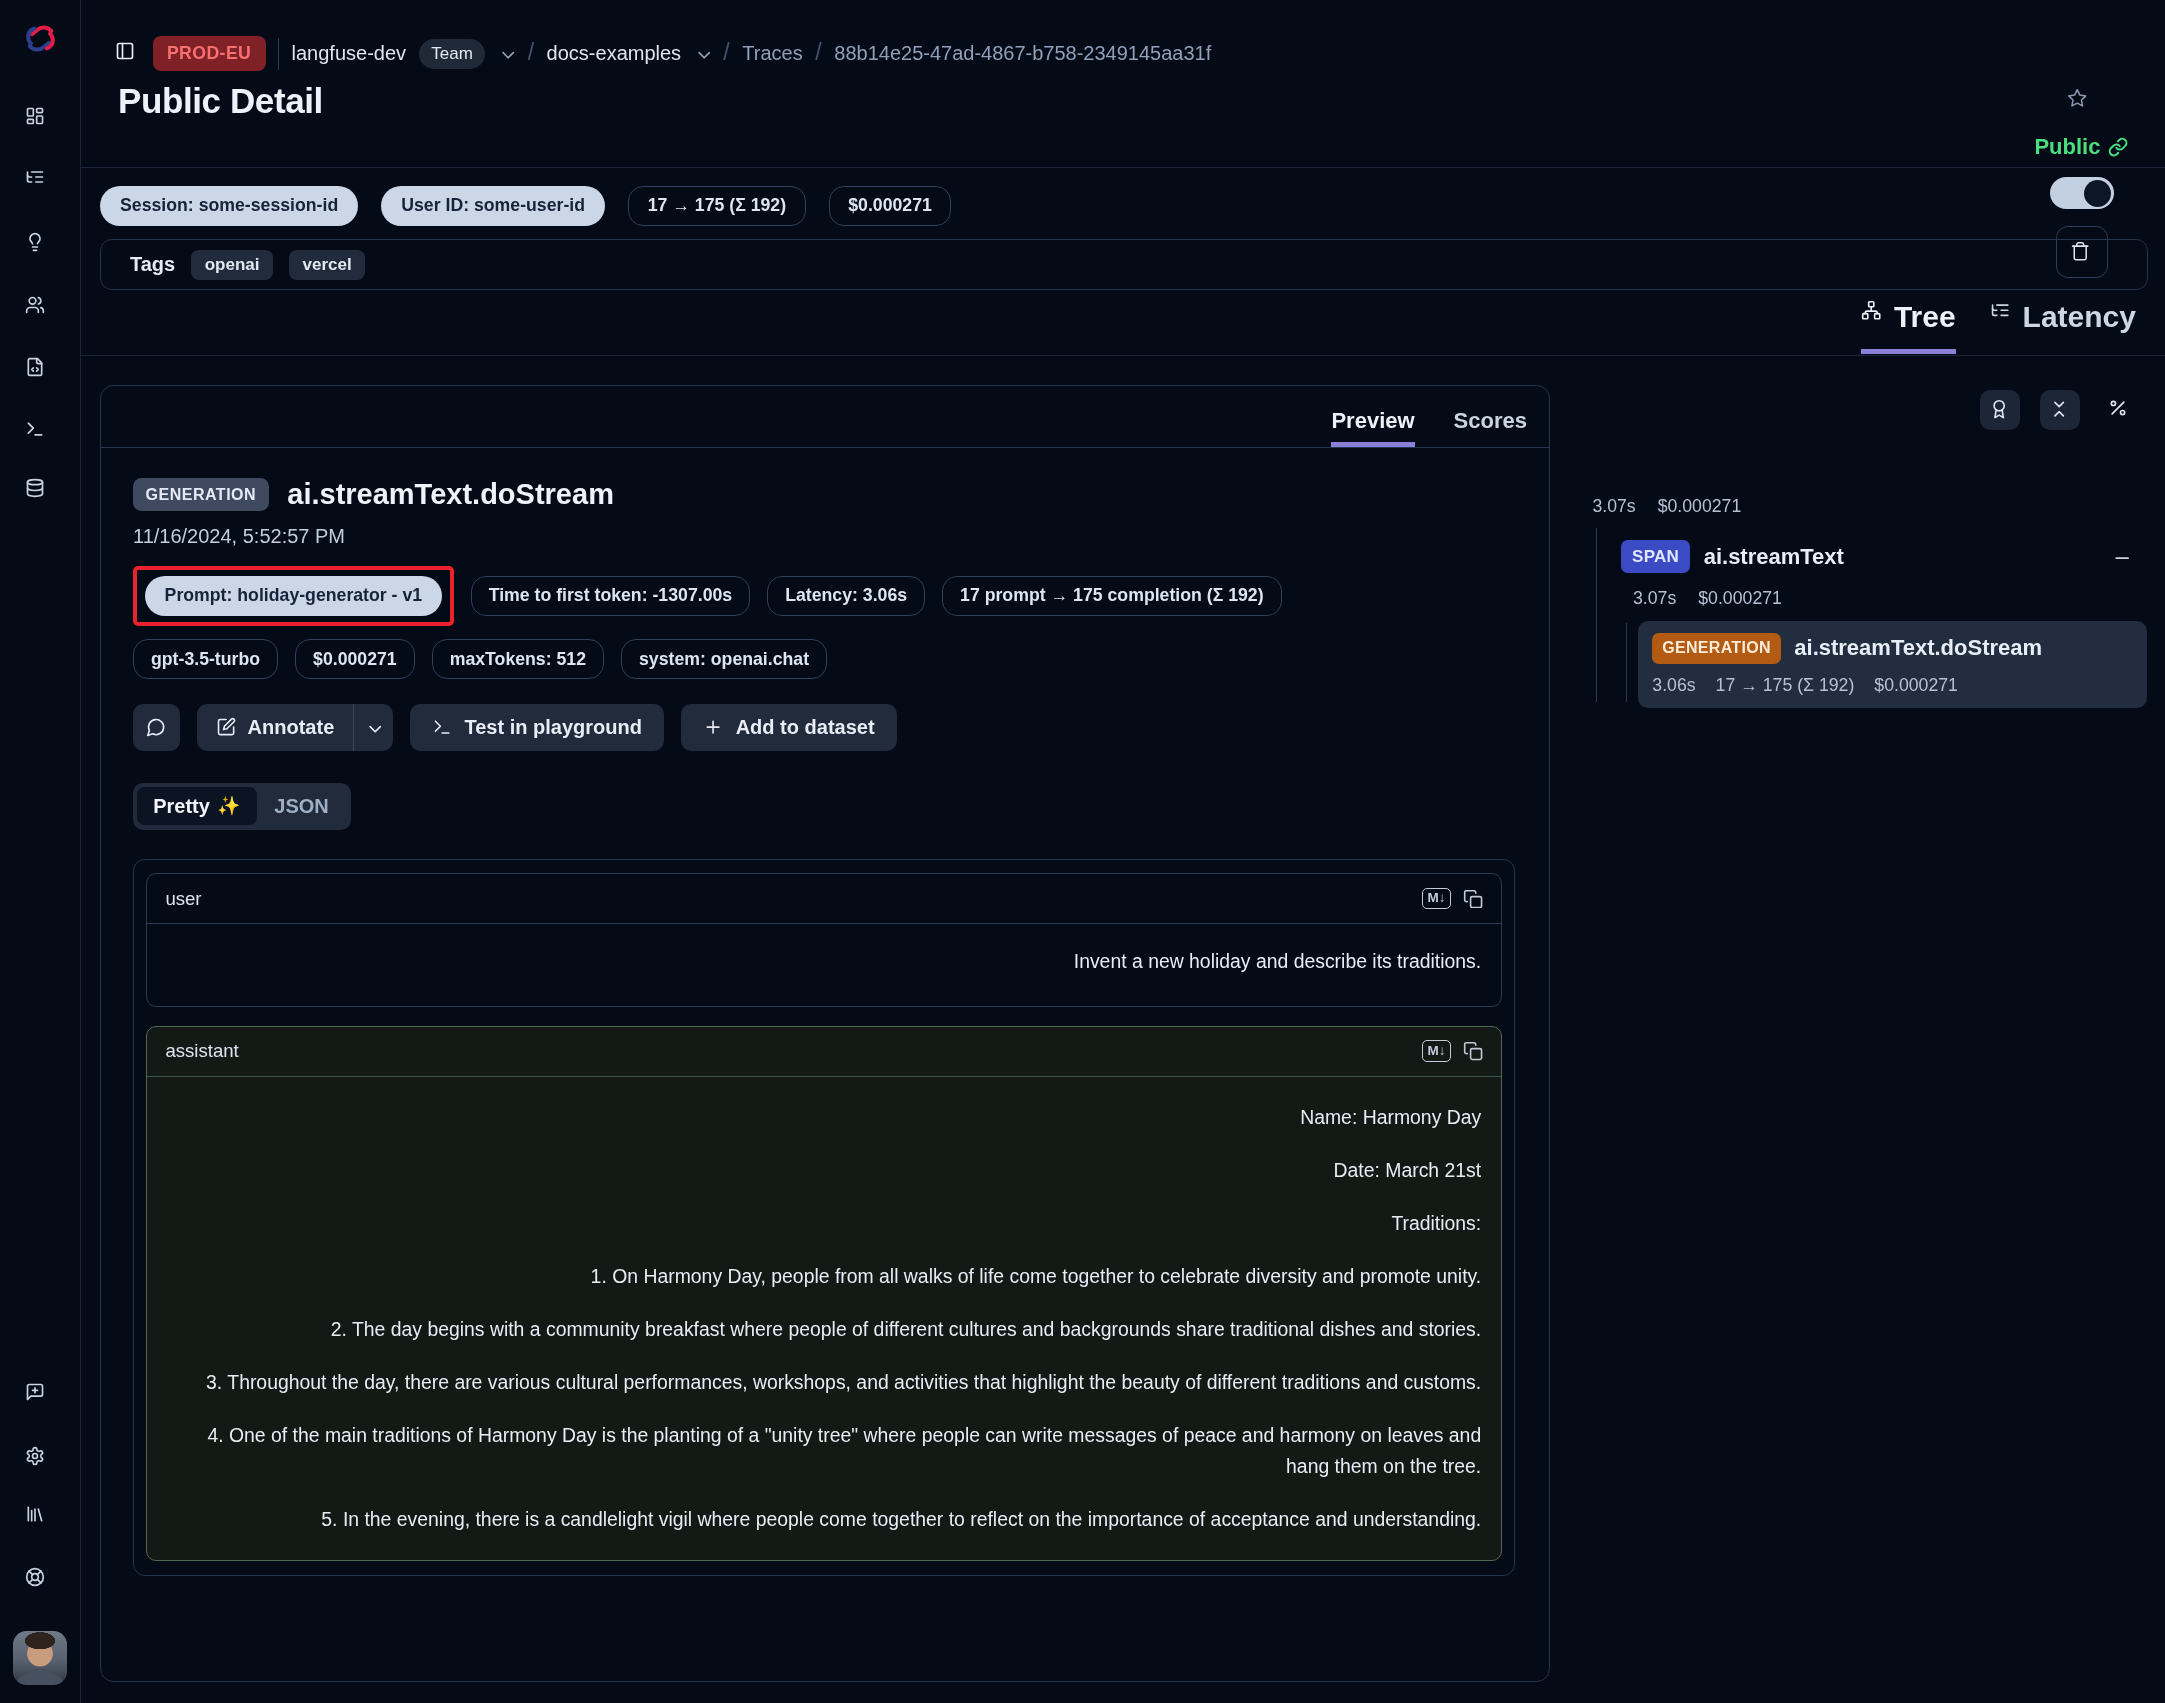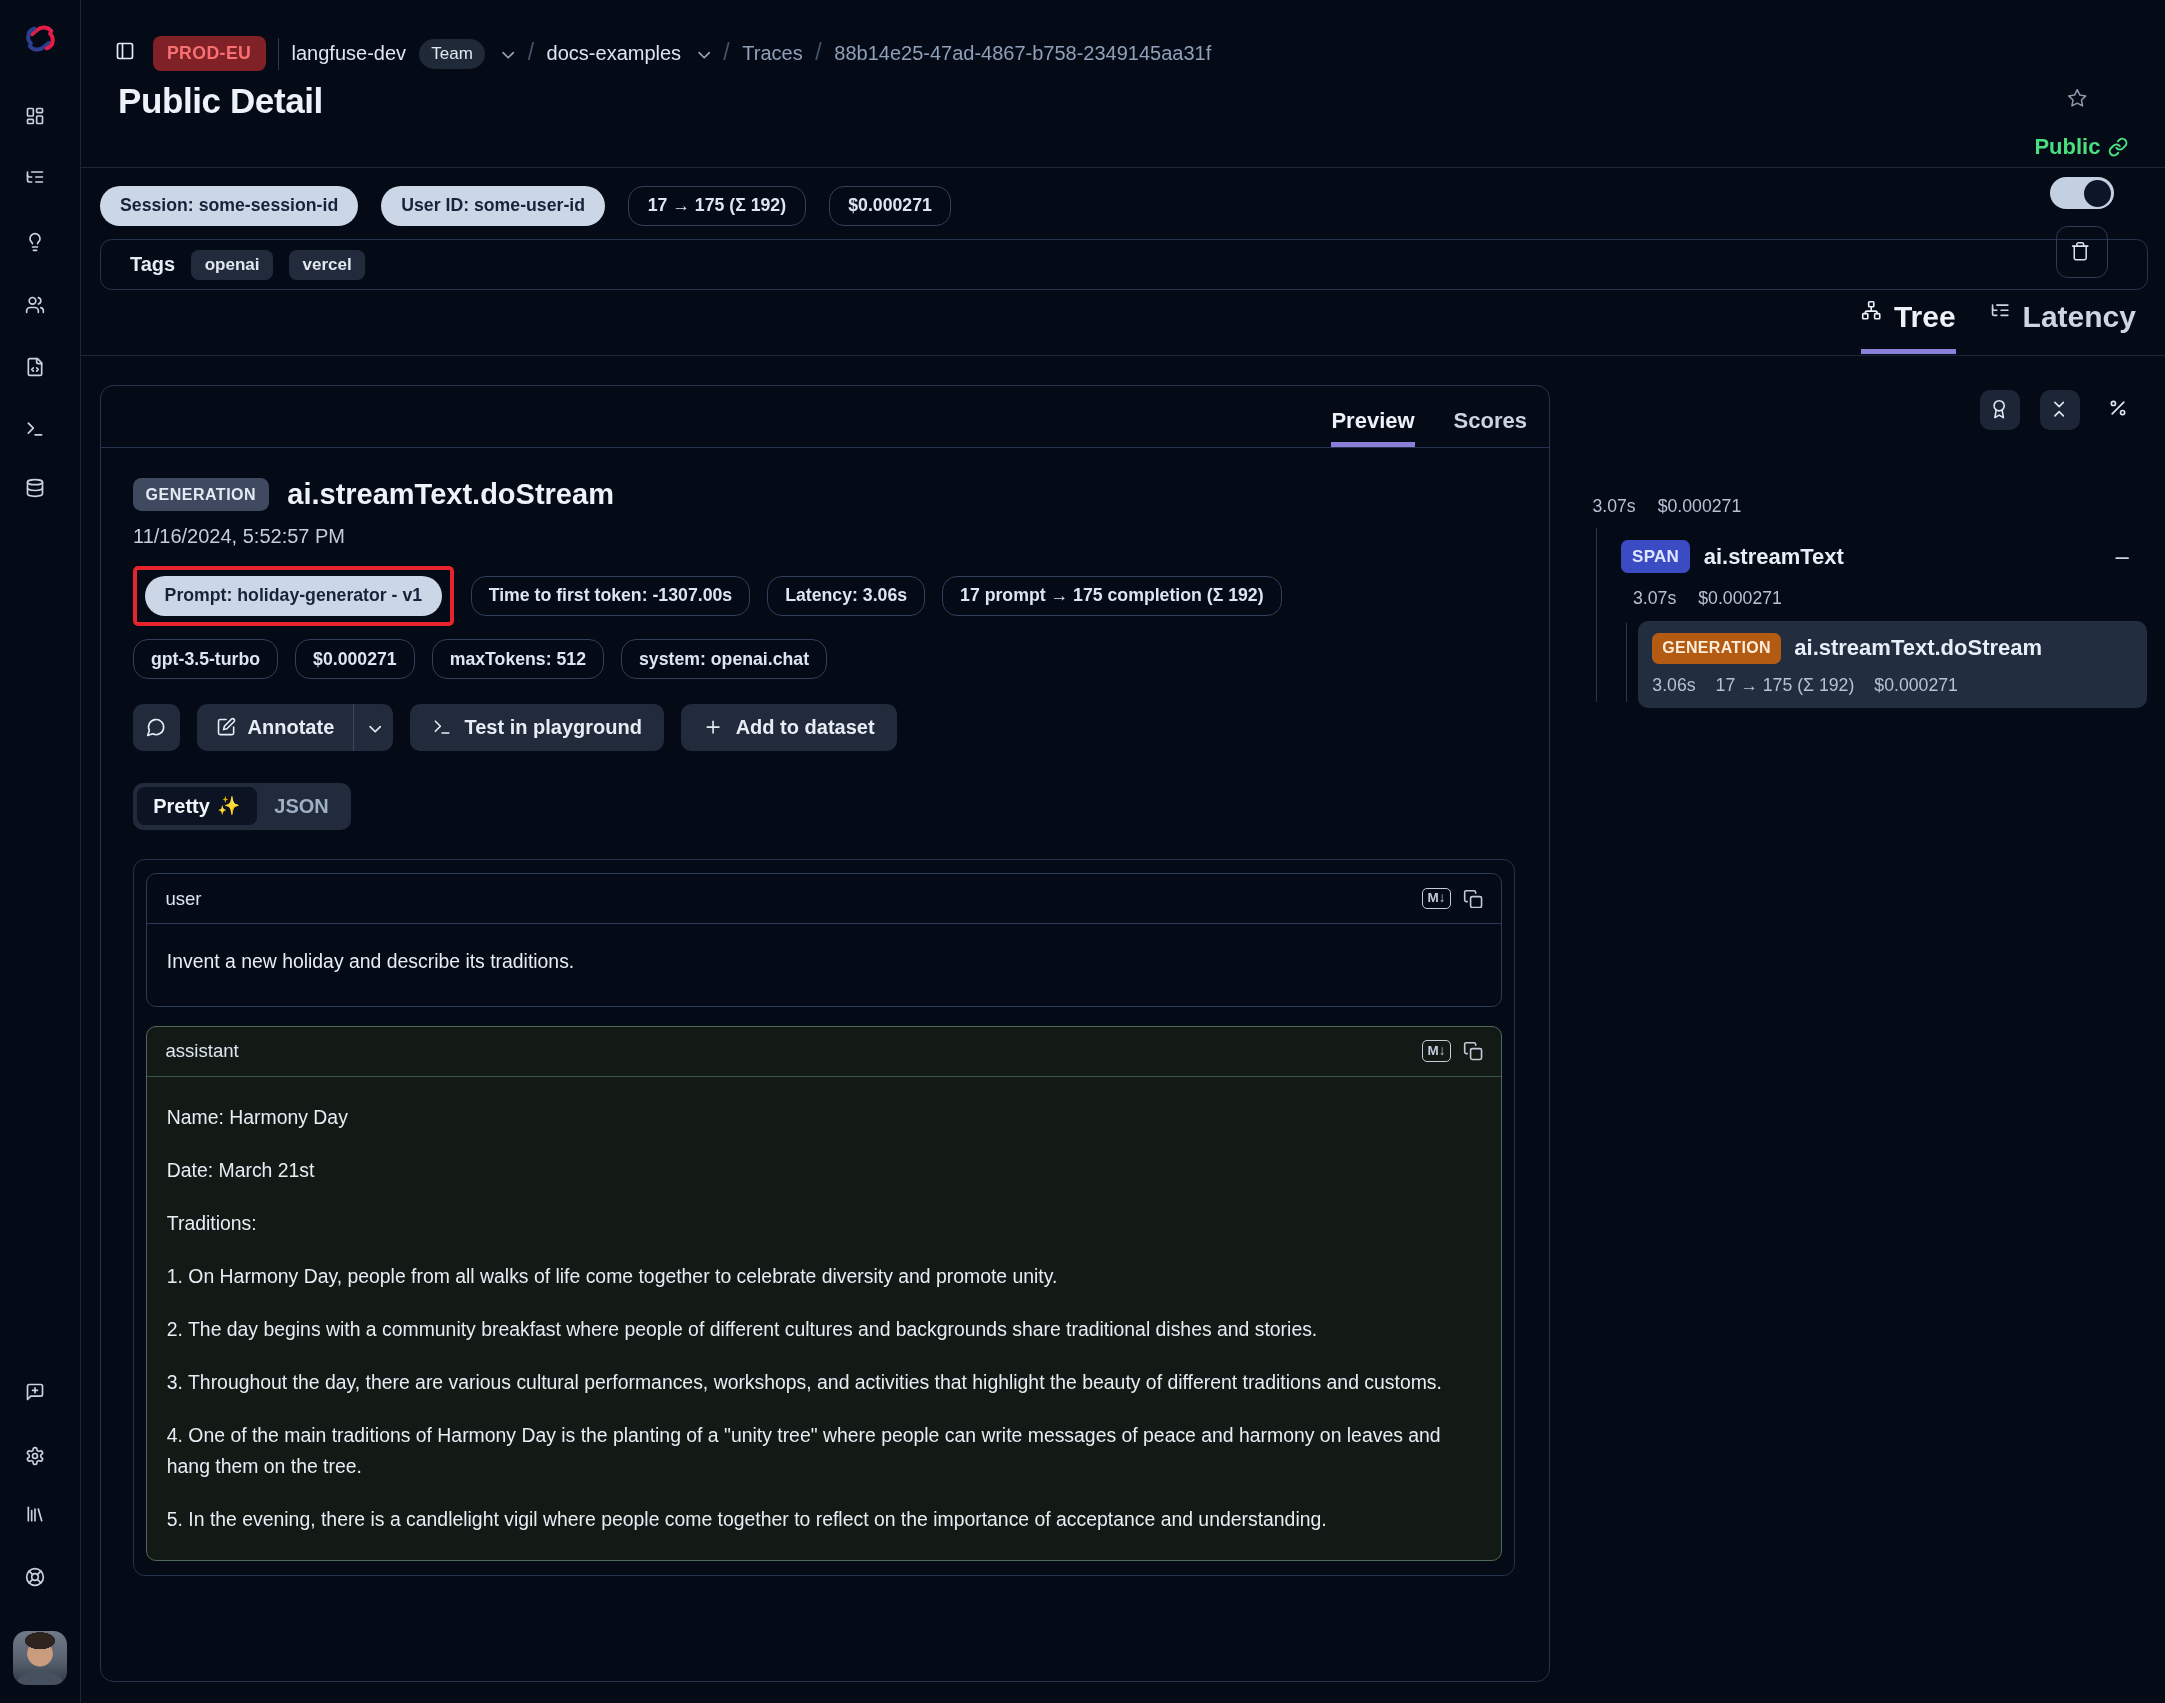--- a/index.html
+++ b/index.html
@@ -108,21 +108,21 @@
   .split-div{width:0.8px;height:47px;background:#3b4860;}
   .split-right{width:39px;height:100%;display:flex;align-items:center;justify-content:center;}
   .split-right svg{width:17px;height:17px;}
 
   .format-toggle{margin-top:32px;display:inline-flex;background:#212b3c;border-radius:10px;padding:4.2px;}
   .fmt-seg{display:flex;align-items:center;gap:7.6px;font-size:20px;font-weight:600;cursor:pointer;}
   .fmt-active{background:#0c1322;color:#f1f5f9;border-radius:7.6px;padding:7.6px 16px;}
   .fmt-inactive{color:#9fb0c6;padding:7.6px 17.7px;}
   .sparkle{font-size:18.6px;}
 
-  .io-wrapper{margin-top:29px;border:0.8px solid #273450;border-radius:11.8px;padding:13.5px 11.8px;}
+  .io-wrapper{margin-top:29px;border:0.8px solid #273450;border-radius:11.8px;padding:13.5px 11.8px;text-align:right;}
   .msg-card{border:0.8px solid #2c3b58;border-radius:10px;overflow:hidden;}
   .msg-head{display:flex;justify-content:space-between;align-items:center;padding:13.5px 18.6px;border-bottom:0.8px solid #2c3b58;}
   .msg-role{font-size:18.6px;color:#dde5f0;}
   .msg-tools{display:flex;align-items:center;gap:12.6px;color:#c2cbd9;}
   .md-ic{border:1.7px solid #c2cbd9;border-radius:5px;font-size:13.5px;font-weight:700;padding:1.7px 4.2px;line-height:1.2;cursor:pointer;}
   .copy-ic{width:19.4px;height:19.4px;cursor:pointer;}
   .copy-ic svg{width:19.4px;height:19.4px;stroke-width:1.9;}
   .msg-body{padding:22px 20px 29px;font-size:19.4px;line-height:1.6;color:#e8edf5;}
   .msg-card.assistant{margin-top:18.6px;border-color:#4e6a55;background:#131a15;}
   .msg-card.assistant .msg-head{border-bottom-color:#3c5646;}

